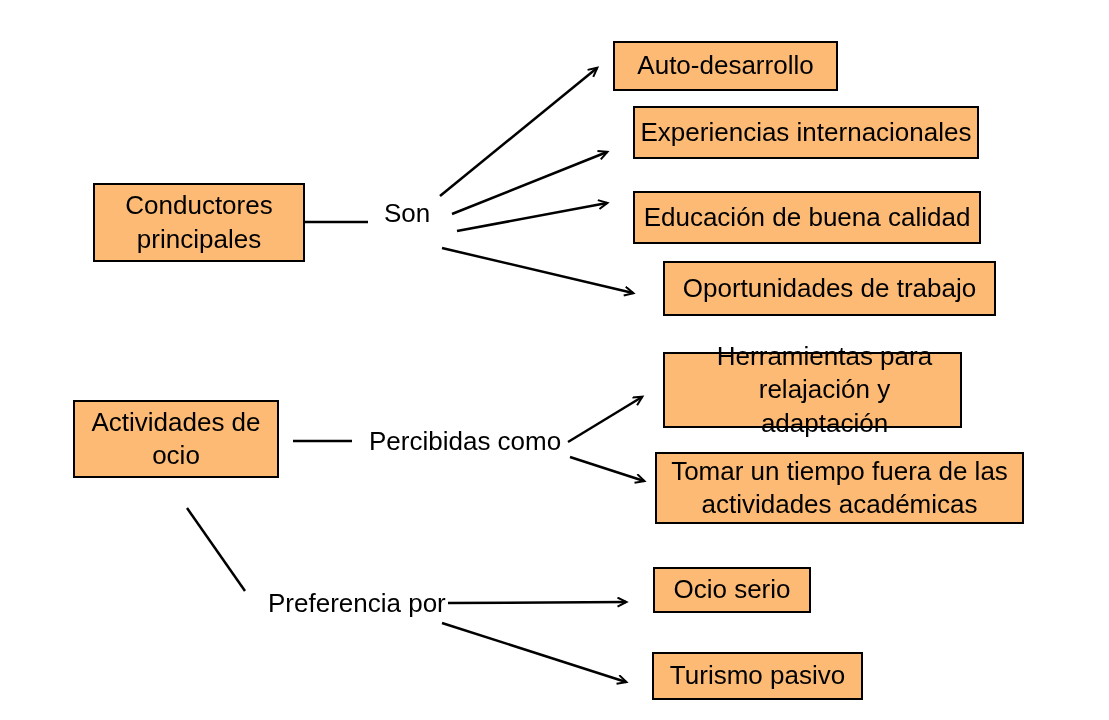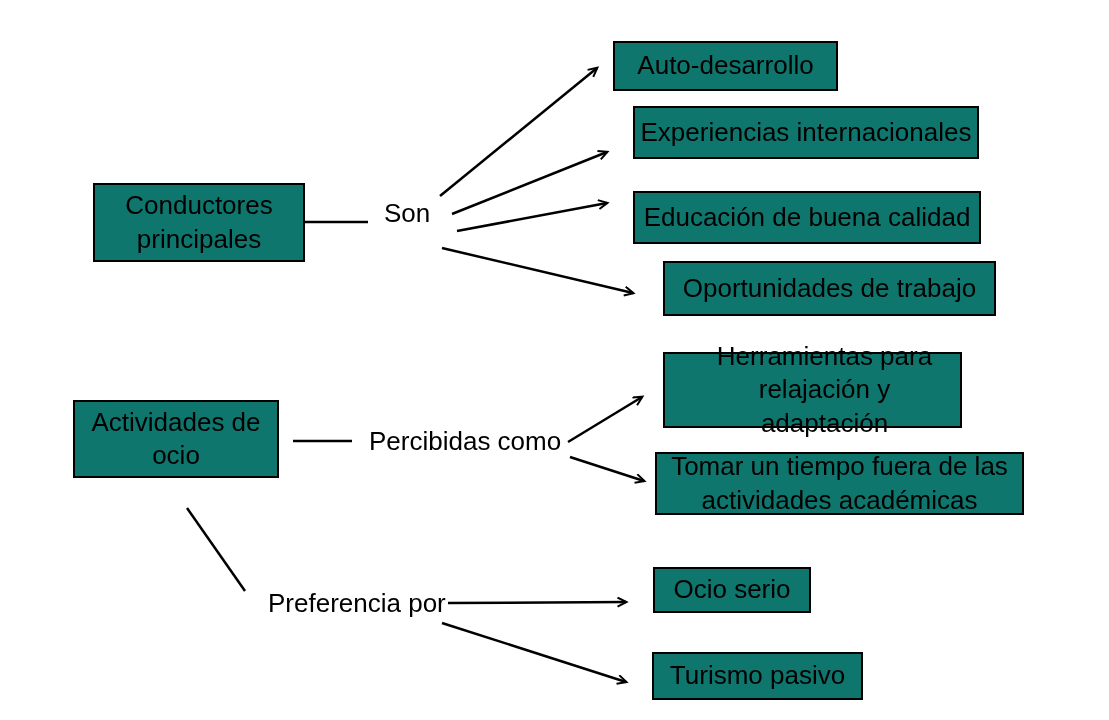--- a/index.html
+++ b/index.html
@@ -20,21 +20,21 @@
     position: absolute;
     left: 0;
     top: 0;
     width: 1109px;
     height: 720px;
   }
   .node {
     position: absolute;
     box-sizing: border-box;
     border: 2px solid #000000;
-    background: #0f766e;
+    background: #fdba74;
     display: flex;
     align-items: center;
     justify-content: center;
     text-align: center;
     font-size: 26px;
     line-height: 1.28;
     padding: 0 4px;
   }
   .node.nowrap { white-space: nowrap; }
   .edge-label {
@@ -86,19 +86,19 @@
   <div class="node nowrap" style="left:613px; top:41px; width:225px; height:50px;">Auto-desarrollo</div>
 
   <div class="node nowrap" style="left:633px; top:106px; width:346px; height:53px;">Experiencias internacionales</div>
 
   <div class="node nowrap" style="left:633px; top:191px; width:348px; height:53px;">Educación de buena calidad</div>
 
   <div class="node nowrap" style="left:663px; top:261px; width:333px; height:55px;">Oportunidades de trabajo</div>
 
   <div class="node" style="left:663px; top:352px; width:299px; height:76px;padding-left:28px;">Herramientas para relajación y adaptación</div>
 
-  <div class="node" style="left:655px; top:452px; width:369px; height:63px;">Tomar un tiempo fuera de las actividades académicas</div>
+  <div class="node" style="left:655px; top:452px; width:369px; height:72px;">Tomar un tiempo fuera de las actividades académicas</div>
 
   <div class="node nowrap" style="left:653px; top:567px; width:158px; height:46px;">Ocio serio</div>
 
   <div class="node nowrap" style="left:652px; top:652px; width:211px; height:48px;">Turismo pasivo</div>
 
 </div>
 
 </body></html>

